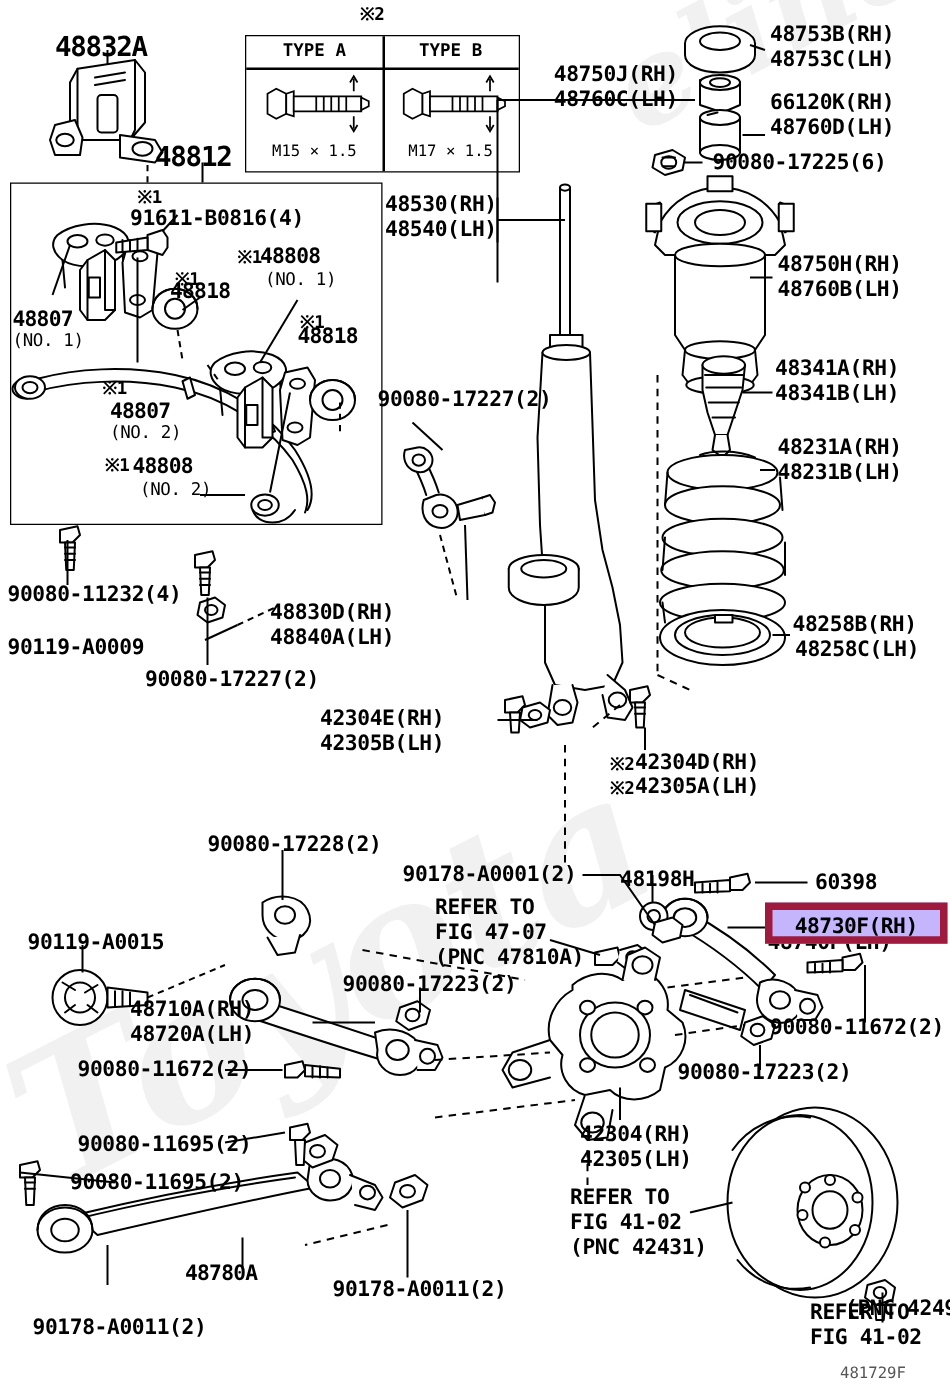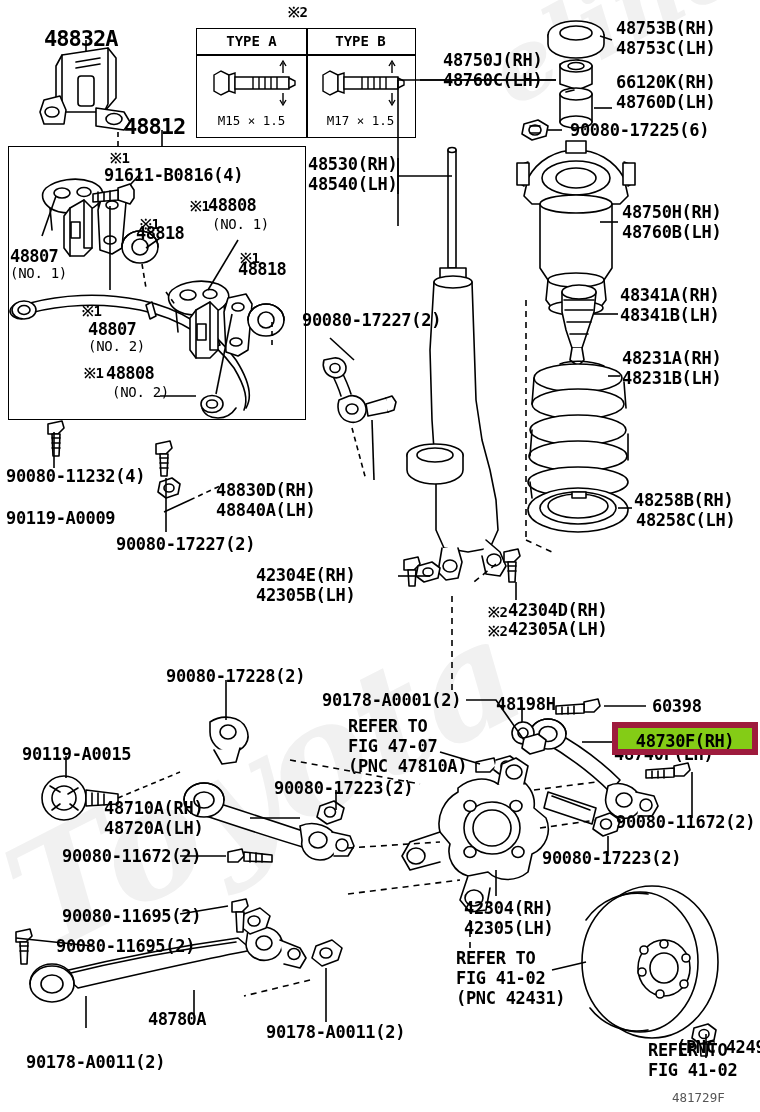--- a/index.html
+++ b/index.html
@@ -53,21 +53,21 @@
   #tbl .vline{position:absolute;top:0;bottom:0;left:50%;width:1.8px;background:#000;}
   #tbl .hline{position:absolute;left:0;right:0;top:25px;height:1.8px;background:#000;}
   .tcell{position:absolute;width:50%;text-align:center;font-weight:bold;font-size:14px;}
   #inset{ left:8px; top:146px; width:296px; height:272px;}
 
   
   #hl{
     position:absolute;
     left:612px;top:722px;width:146px;height:33px;
     border:6px solid #9e1b3d;
-    background:#84cc16;
+    background:#c4b5fd;
     z-index:9;
     box-sizing:border-box;
   }
   #hl .t{position:absolute;left:0;top:3px;width:100%;text-align:center;
     font-weight:bold;font-size:17px;letter-spacing:-0.4px;}
 
   
   #art{position:absolute;left:0;top:0;width:760px;height:1112px;z-index:2;}
   #art2{position:absolute;left:0;top:0;width:760px;height:1112px;z-index:7;}
 

